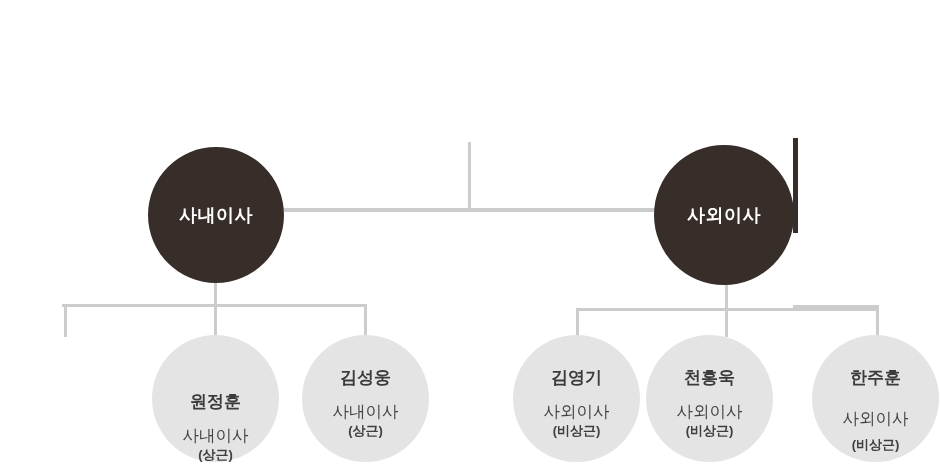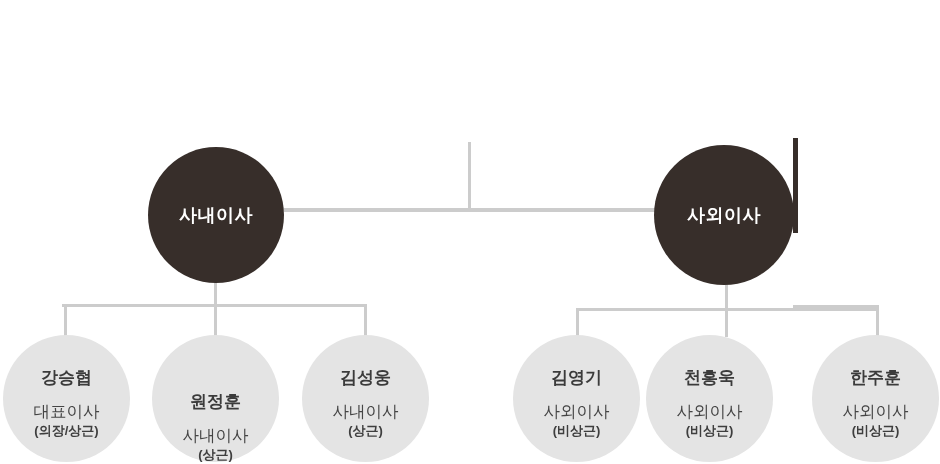--- a/index.html
+++ b/index.html
@@ -32,21 +32,21 @@
   .member{
     position:absolute;top:335px;width:127px;height:127px;border-radius:50%;
     background:var(--member-circle);display:flex;flex-direction:column;align-items:center;
     padding-top:33px;box-sizing:border-box;text-align:center;
   }
   .member.m0{left:3px;}
   .member.m1{left:152px;justify-content:flex-end;}
   .member.m2{left:302px;}
   .member.m3{left:513px;}
   .member.m4{left:646px;}
-  .member.m5{left:812px;}
+  .member.m5{left:812px;gap:7px;}
   .m-name{font-size:17px;line-height:19px;font-weight:bold;color:var(--member-text);margin-bottom:15px;}
   .m-title{font-size:16.5px;line-height:18px;font-weight:500;color:#454545;margin-bottom:3px;}
   .m-note{font-size:13px;line-height:15px;font-weight:600;color:#3e3e3e;}
   
   .c-root-v{left:468px;top:142px;width:3px;height:68px;}
   .c-top-h{left:284px;top:208px;width:374px;height:4px;}
   .c-int-v{left:214px;top:280px;width:3px;height:27px;}
   .c-left-h{left:62px;top:304px;width:305px;height:3px;}
   .c-l-s1{left:64px;top:304px;width:3px;height:33px;}
   .c-l-s2{left:214px;top:304px;width:3px;height:33px;}
@@ -81,25 +81,20 @@
 
   <div class="circle node-branch internal">
     <span class="circle-label">사내이사</span>
   </div>
   <div class="circle node-branch external">
     <span class="circle-label">사외이사</span>
   </div>
 
   <div class="bar-artifact"></div>
 
-  <div class="member m0">
-    <span class="m-name">강승협</span>
-    <span class="m-title">대표이사</span>
-    <span class="m-note">(의장/상근)</span>
-  </div>
   <div class="member m1">
     <span class="m-name">원정훈</span>
     <span class="m-title">사내이사</span>
     <span class="m-note">(상근)</span>
   </div>
   <div class="member m2">
     <span class="m-name">김성웅</span>
     <span class="m-title">사내이사</span>
     <span class="m-note">(상근)</span>
   </div>

